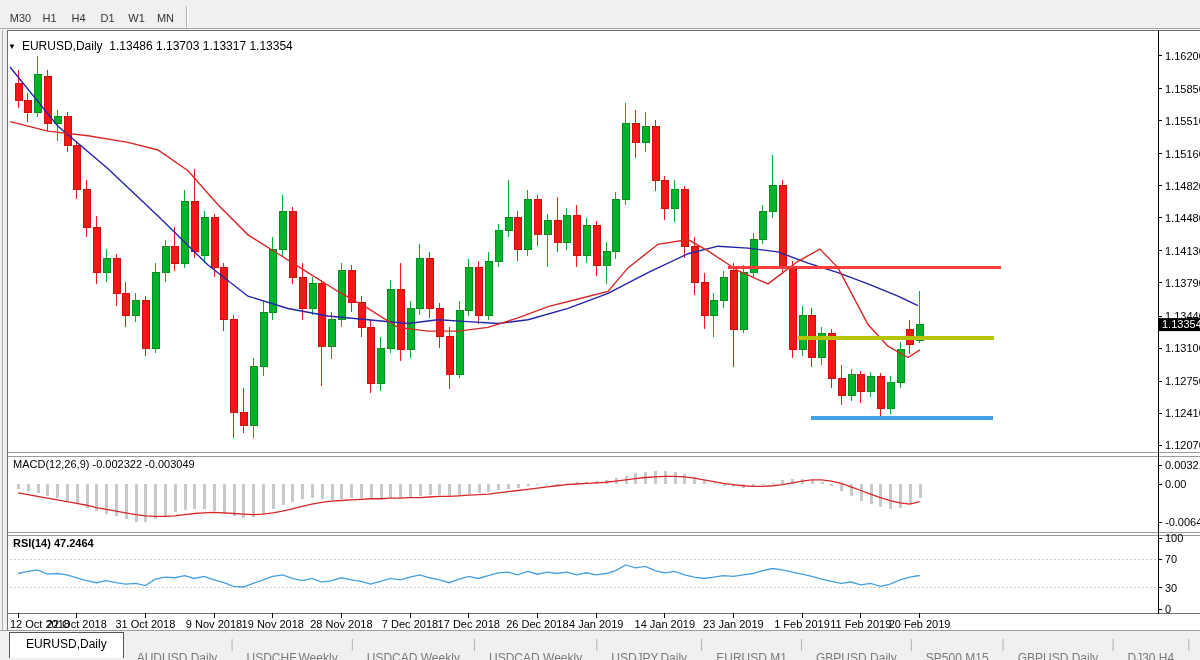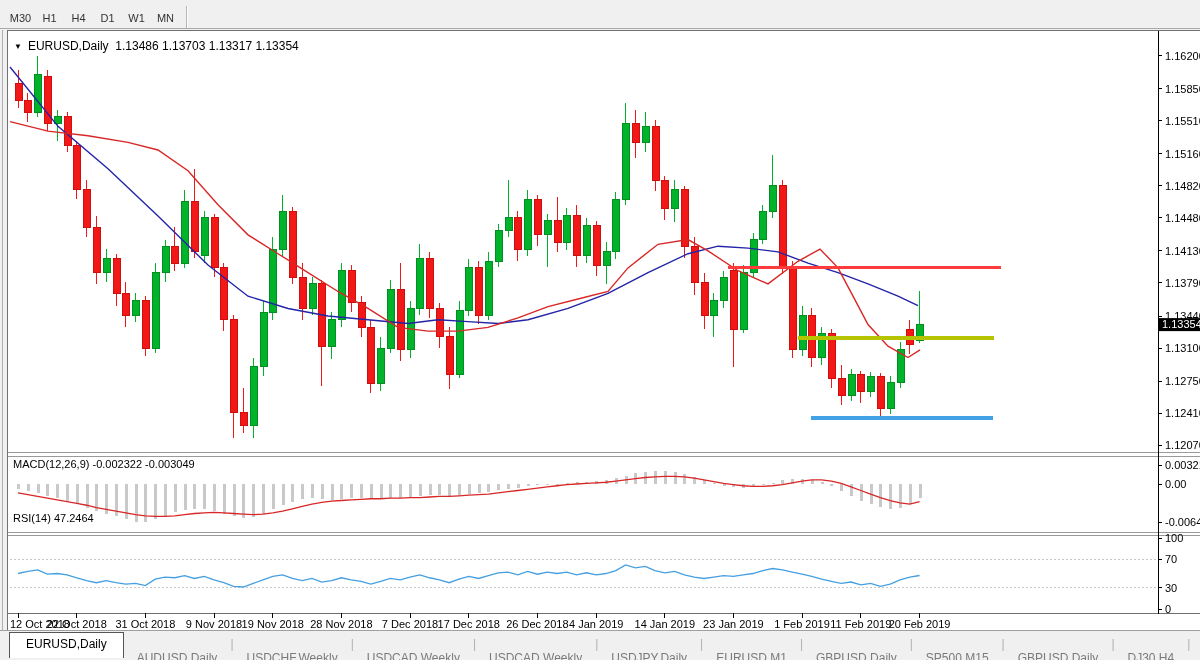--- a/index.html
+++ b/index.html
@@ -6,21 +6,21 @@
     font-family:"Liberation Sans",sans-serif;background:#f0f0f0;}
   .toolbar{position:absolute;left:0;top:0;width:1200px;height:29px;background:#f0f0f0;
     border-bottom:1px solid #a8a8a8;display:flex;align-items:flex-end;padding-left:6px;box-sizing:border-box;}
   .tf-btn{font-family:"Liberation Sans",sans-serif;font-size:11px;color:#333;background:transparent;
     border:1px solid transparent;width:28px;height:21px;margin:0 0.5px;padding:0;cursor:pointer;}
   .tb-sep{width:1px;height:22px;background:#b5b5b5;border-right:1px solid #fff;margin-left:6px;}
   .chartwrap{position:absolute;left:7px;top:30px;width:1193px;height:601px;background:#fff;
     border-left:1px solid #707070;border-top:1px solid #707070;box-sizing:border-box;}
   .leftedge{position:absolute;left:0;top:30px;width:7px;height:630px;background:#f0f0f0;}
   .leftedge:before{content:"";position:absolute;left:2px;top:0;width:1px;height:100%;background:#b0b0b0;}
-  .titleline{position:absolute;left:14px;top:39px;font-size:12px;color:#000;z-index:5;}
+  .titleline{position:absolute;left:8px;top:39px;font-size:12px;color:#000;z-index:5;}
   .titleline .tri{font-size:8px;vertical-align:1px;margin-right:6px;}
   .indlabel{position:absolute;left:13px;font-size:11px;color:#000;z-index:5;}
   .tabbar{position:absolute;left:0;top:630px;width:1200px;height:30px;background:#f0f0f0;
     border-top:1px solid #a0a0a0;display:flex;align-items:flex-start;box-sizing:border-box;}
   .tab{font-size:12px;color:#7a7a7a;padding:4px 13px 5px 13px;margin-top:16px;white-space:nowrap;cursor:pointer;}
   .tab.active{background:#fff;color:#000;border:1px solid #555;border-bottom:none;margin-left:9px;
     padding:4px 16px 7px 16px;margin-top:1px;}
   .tabsep{color:#b0b0b0;font-size:12px;margin-top:6px;}
   svg text{font-family:"Liberation Sans",sans-serif;}
 </style>
@@ -442,21 +442,21 @@
       <g>
         <polyline points="10,542.5 19.8,540.37 29.6,538.95 39.400000000000006,543.21 49.2,542.5 59,543.92 68.80000000000001,546.76 78.60000000000001,549.6 88.4,551.73 98.2,549.6 108,551.73 117.80000000000001,553.15 127.60000000000001,552.44 137.4,554.57 147.20000000000002,548.18 157,546.05 166.8,546.76 176.60000000000002,544.63 186.4,547.47 196.20000000000002,545.34 206,548.89 215.8,551.73 225.60000000000002,555.28 235.4,555.99 245.20000000000002,552.44 255.00000000000003,548.89 264.8,545.34 274.6,543.92 284.40000000000003,547.47 294.20000000000005,549.6 304,547.47 313.8,551.02 323.6,549.6 333.40000000000003,546.76 343.20000000000005,548.89 353,550.31 362.8,553.15 372.6,550.31 382.40000000000003,547.47 392.20000000000005,548.89 402,546.05 411.8,543.92 421.6,546.76 431.40000000000003,548.89 441.20000000000005,551.73 451.00000000000006,548.18 460.8,545.34 470.6,547.47 480.40000000000003,544.63 490.20000000000005,541.79 500.00000000000006,541.08 509.8,543.92 519.6,540.37 529.4000000000001,543.21 539.2,541.08 549,542.5 558.8000000000001,541.08 568.6,543.92 578.4000000000001,541.79 588.2,543.92 598,542.5 607.8000000000001,539.66 617.6,533.98 627.4000000000001,536.82 637.2,535.4 647,539.66 656.8000000000001,541.79 666.6,540.37 676.4000000000001,543.92 686.2,546.05 696,547.47 705.8000000000001,546.05 715.6,544.63 725.4000000000001,545.34 735.2,543.92 745,542.5 754.8000000000001,539.66 764.6,537.53 774.4000000000001,538.95 784.2,541.08 794,543.21 803.8000000000001,545.34 813.6,548.18 823.4000000000001,550.31 833.2,552.44 843.0000000000001,551.02 852.8000000000001,553.86 862.6,552.44 872.4000000000001,555.28 882.2,553.15 892.0000000000001,548.89 901.8000000000001,546.05 911.6,544.488" fill="none" stroke="#459fe0" stroke-width="1.3"></polyline>
       </g>
     </svg>
 </div>
 
 <div class="titleline">
   <span class="tri">▼</span><span>EURUSD,Daily</span>&nbsp;&nbsp;<span>1.13486 1.13703 1.13317 1.13354</span>
 </div>
 <div class="indlabel" style="top:458px;text-align:center;">MACD(12,26,9) -0.002322 -0.003049</div>
-<div class="indlabel" style="top:512px;">RSI(14) 47.2464</div>
+<div class="indlabel" style="top:537px;font-weight:bold;">RSI(14) 47.2464</div>
 
 <div class="tabbar">
   <span class="tab active">EURUSD,Daily</span>
   <span class="tab">AUDUSD,Daily</span>
     <span class="tabsep">|</span>
   <span class="tab">USDCHF,Weekly</span>
     <span class="tabsep">|</span>
   <span class="tab">USDCAD,Weekly</span>
     <span class="tabsep">|</span>
   <span class="tab">USDCAD,Weekly</span>

